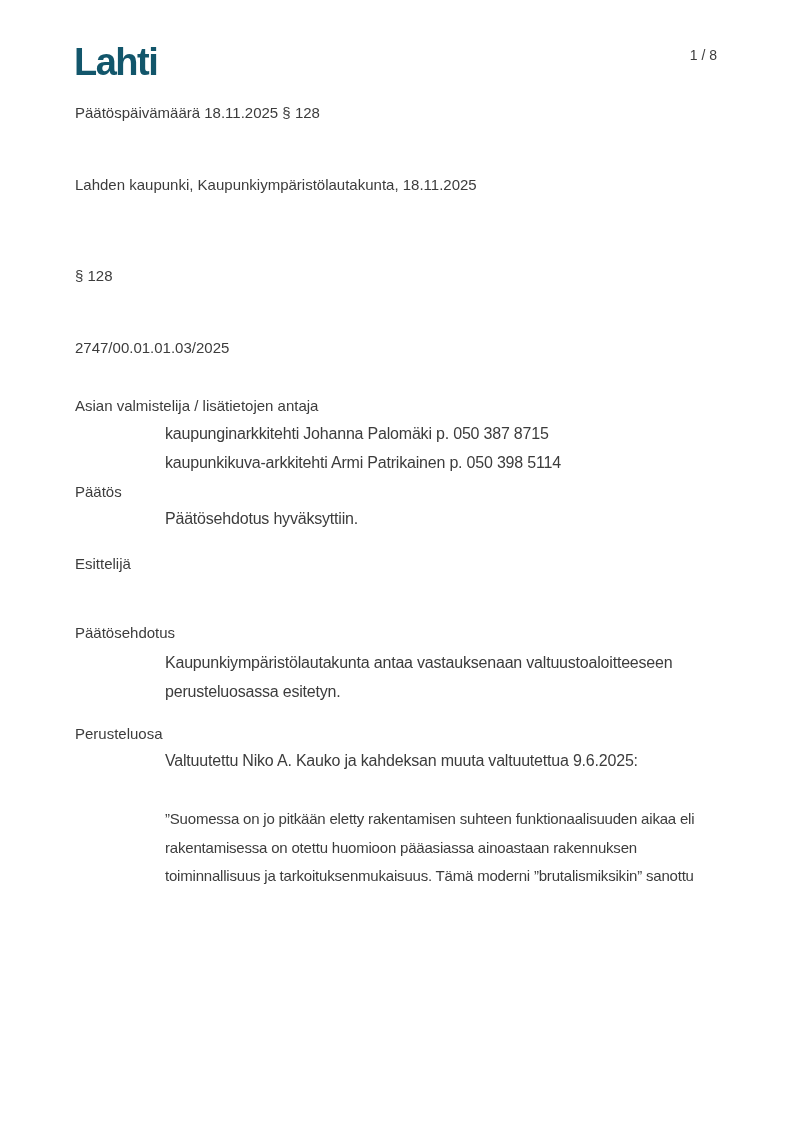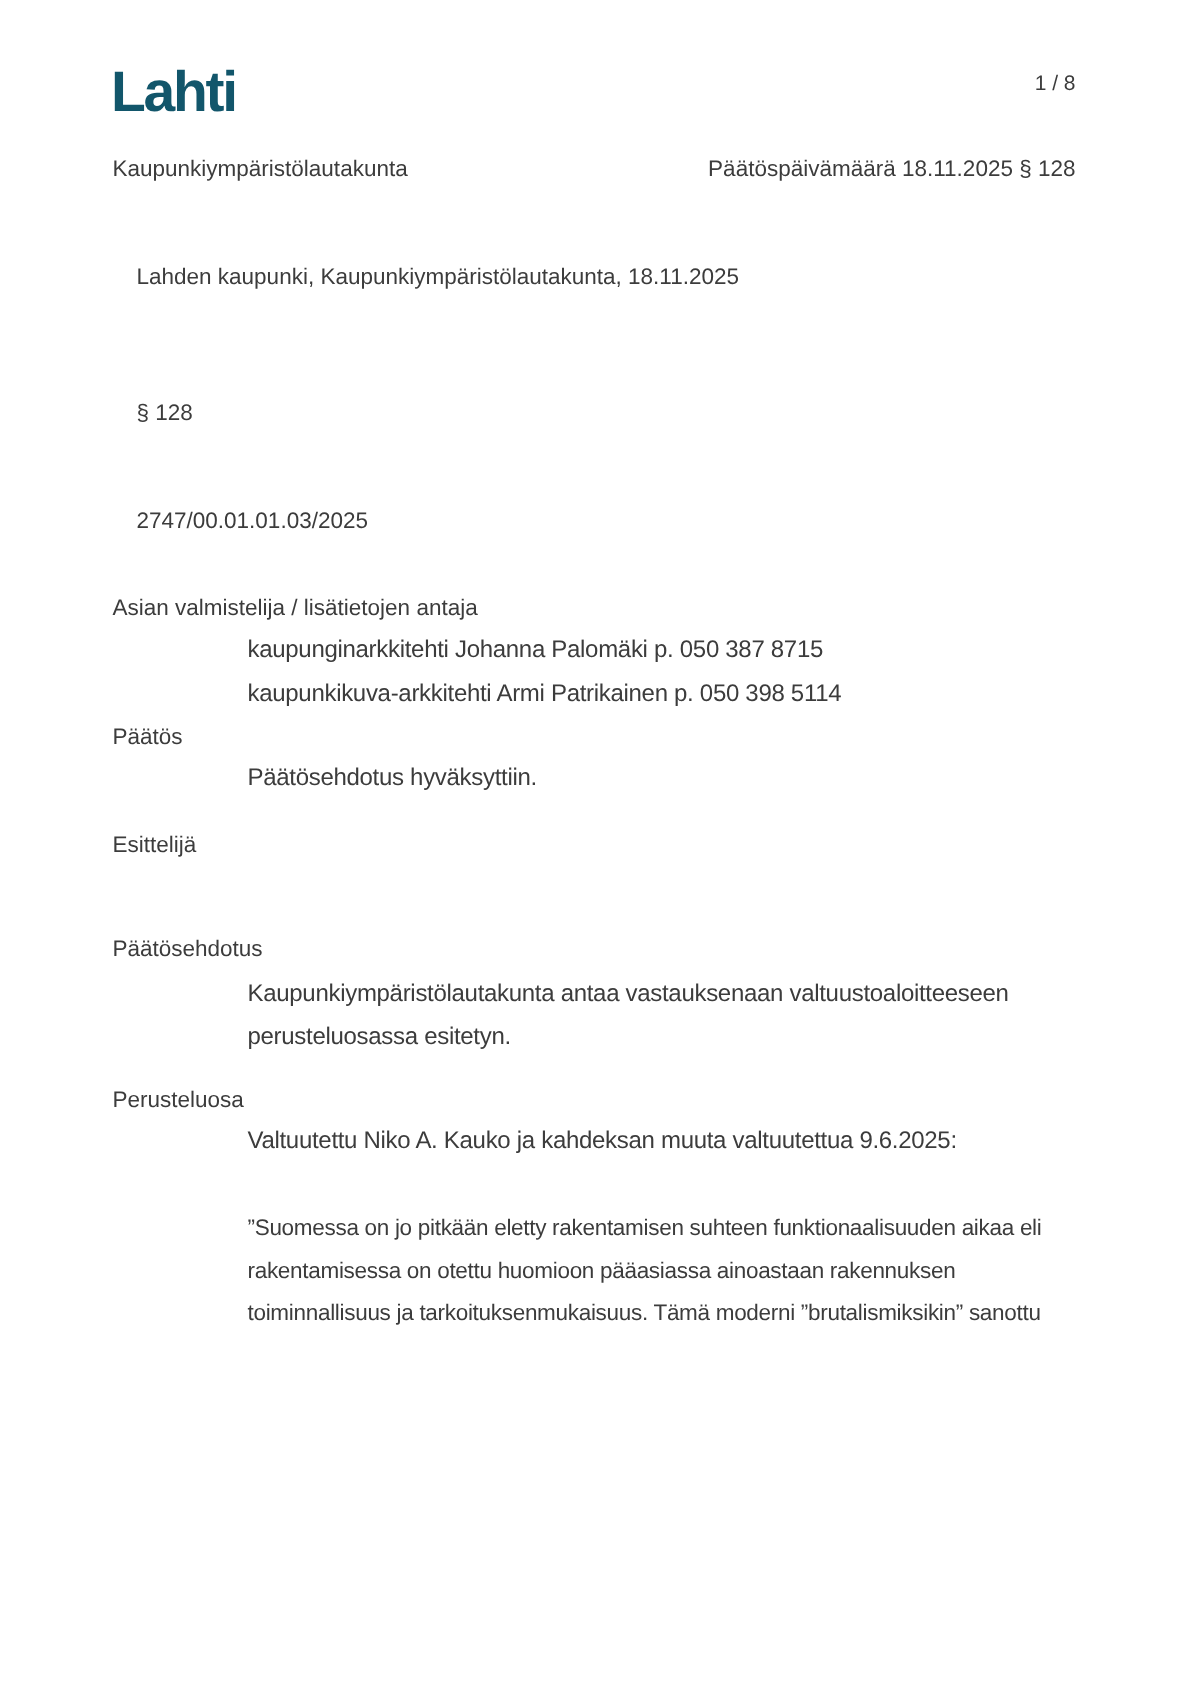--- a/index.html
+++ b/index.html
@@ -43,21 +43,20 @@
     justify-content: space-between;
     font-size: 15px;
     line-height: 20px;
   }
   .textline {
     position: absolute;
     left: 75px;
     font-size: 15px;
     line-height: 20px;
     white-space: pre-wrap;
-    margin-left: 16px;
   }
   .doc-title {
     position: absolute;
     left: 75px;
     top: 307px;
     font-size: 17px;
     line-height: 22px;
     letter-spacing: 0.3px;
     white-space: pre-wrap;
   }
@@ -90,21 +89,20 @@
 </head>
 <body>
 
 <div class="page">
 
   <div class="logo" style="color: rgb(18, 86, 107);">Lahti</div>
 
   <div class="page-number">1 / 8</div>
 
   <div class="header-row">
-    <span>Kaupunkiympäristölautakunta</span>
     <span>Päätöspäivämäärä 18.11.2025 § 128</span>
   </div>
 
   <div class="textline" style="top:175px">Lahden kaupunki, Kaupunkiympäristölautakunta, 18.11.2025</div>
 
   <div class="textline" style="top:266px">§ 128</div>
 
 
   <div class="textline" style="top:338px">2747/00.01.01.03/2025</div>
 

